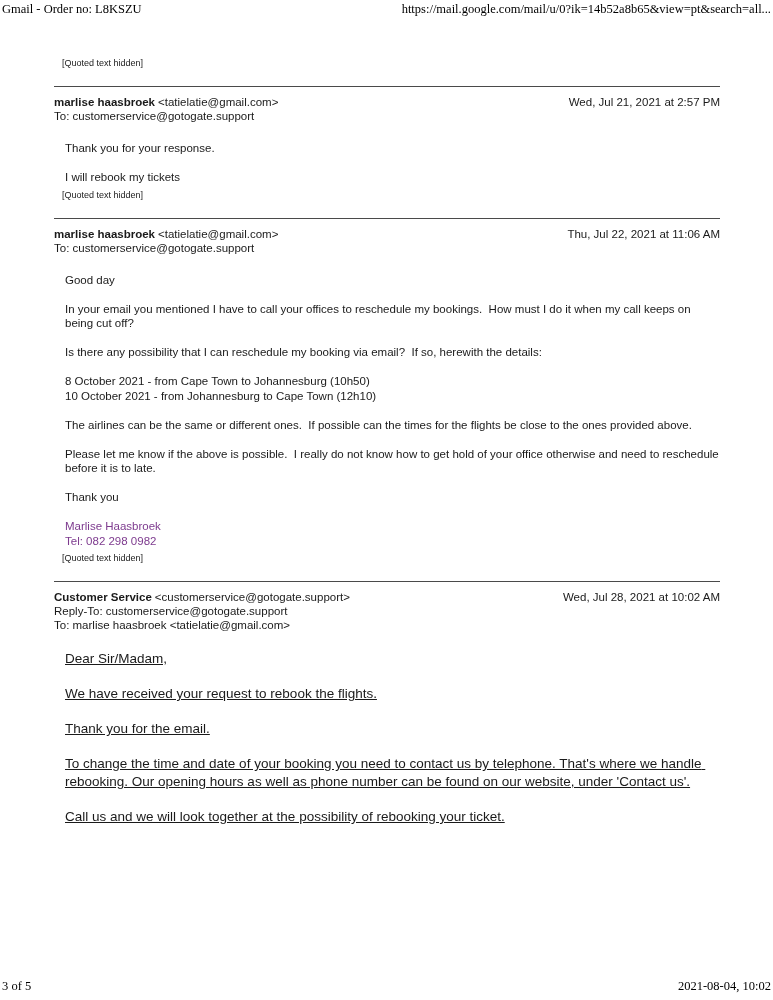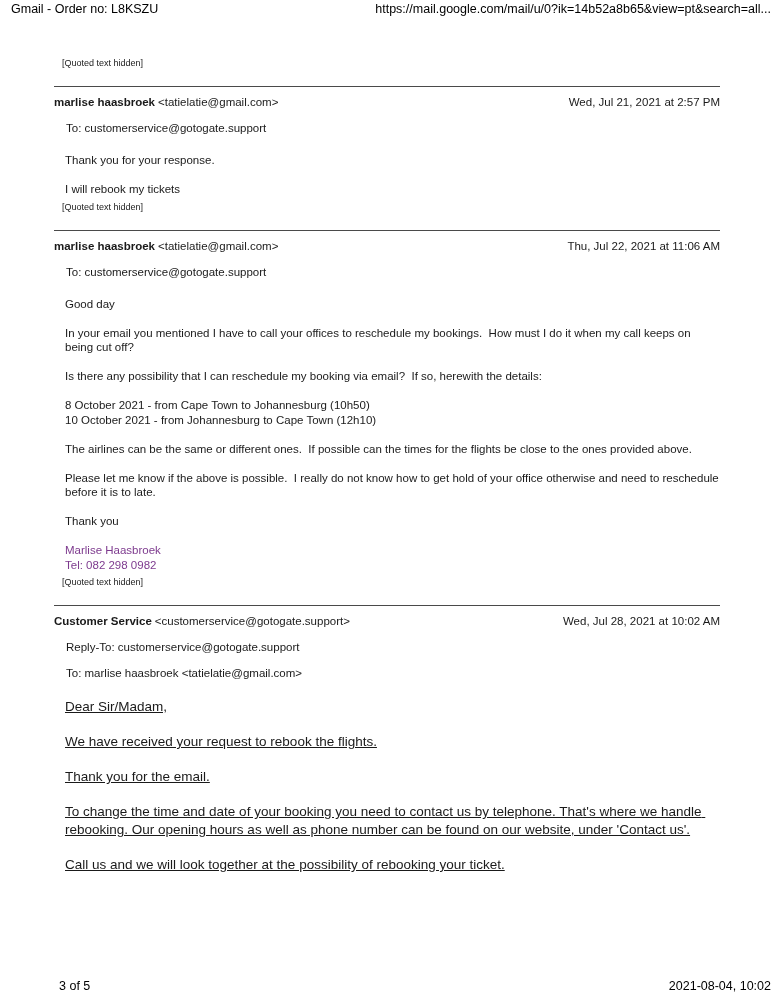--- a/index.html
+++ b/index.html
@@ -6,48 +6,48 @@
   html, body { margin: 0; padding: 0; }
   body {
     width: 773px; height: 1000px;
     background: #ffffff;
     color: var(--text, #1a1a1a);
     font-family: "Liberation Sans", sans-serif;
     position: relative;
     overflow: hidden;
   }
   .page-header, .page-footer {
-    position: absolute; left: 11px; right: 2px;
+    position: absolute; left: 2px; right: 2px;
     display: flex; justify-content: space-between;
-    font-family: Liberation Sans, sans-serif;
+    font-family: Liberation Serif, serif;
     font-size: 12.5px; line-height: 14px; color: #000; align-items: center;
   }
   .page-header { top: 2px; }
-  .page-footer { bottom: 7px; margin-left: 48px; }
+  .page-footer { bottom: 7px; }
   .content {
     position: absolute; top: 0; left: 54px; width: 666px;
   }
   .quoted {
     font-size: 9px; line-height: 11px; color: #222;
     margin: 5px 0 0 8px;
   }
   .quoted-top { margin-top: 58px; }
   hr.msg-rule {
     border: none; border-top: 1px solid var(--rule, #4a4a4a);
     margin: 17px 0 0 0; width: 100%;
   }
   .msg-header {
     display: flex; justify-content: space-between; align-items: flex-start;
     margin-top: 8px; font-size: 11.5px; line-height: 14px;
   }
   .sender-name { font-weight: bold; }
   .sender-email { margin-left: 3px; }
   .msg-date { white-space: nowrap; }
   .meta-lines p {
-    margin: 12px; font-size: 11.5px; line-height: 14px;
+    margin: 0; font-size: 11.5px; line-height: 14px;
   }
   .body { margin-top: 18px; padding-left: 11px; }
   .body p.para {
     margin: 14.5px 0 0 0;
     font-size: 11.5px; line-height: 14.5px;
     white-space: pre-wrap;
   }
   .body.large p.para {
     font-size: 13.5px; line-height: 18px; margin-top: 17px; text-decoration: underline;
   }

